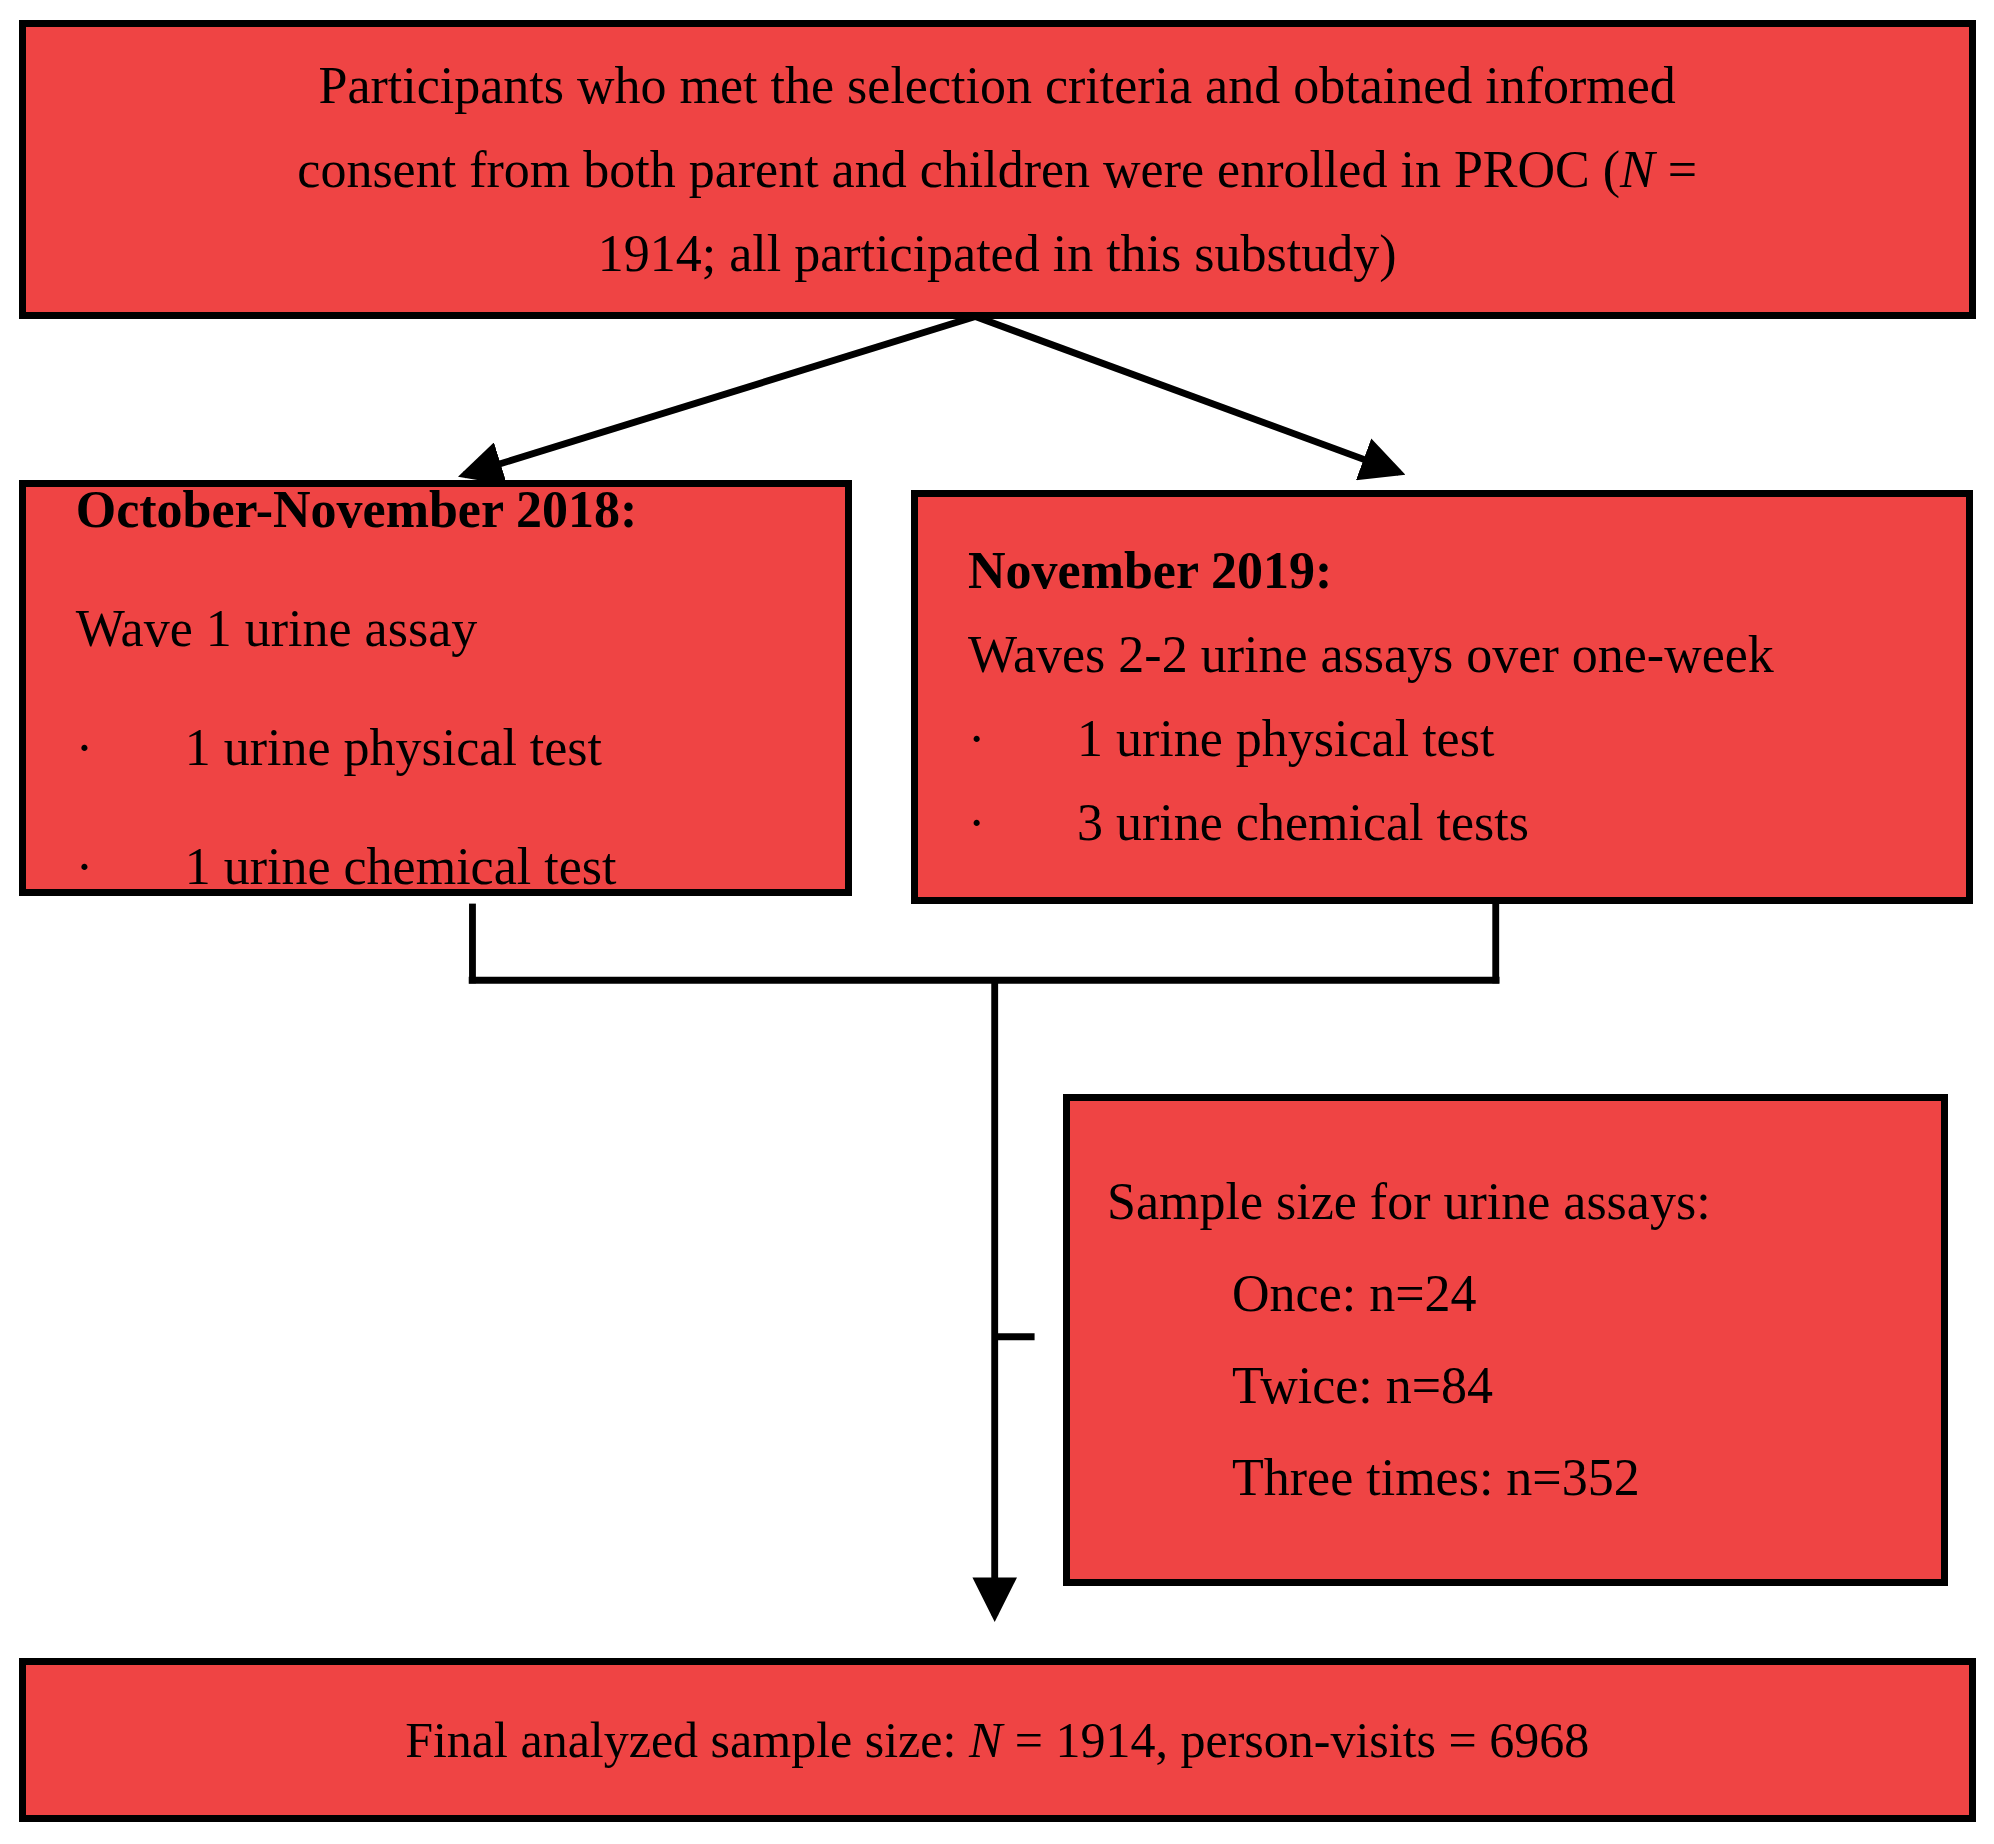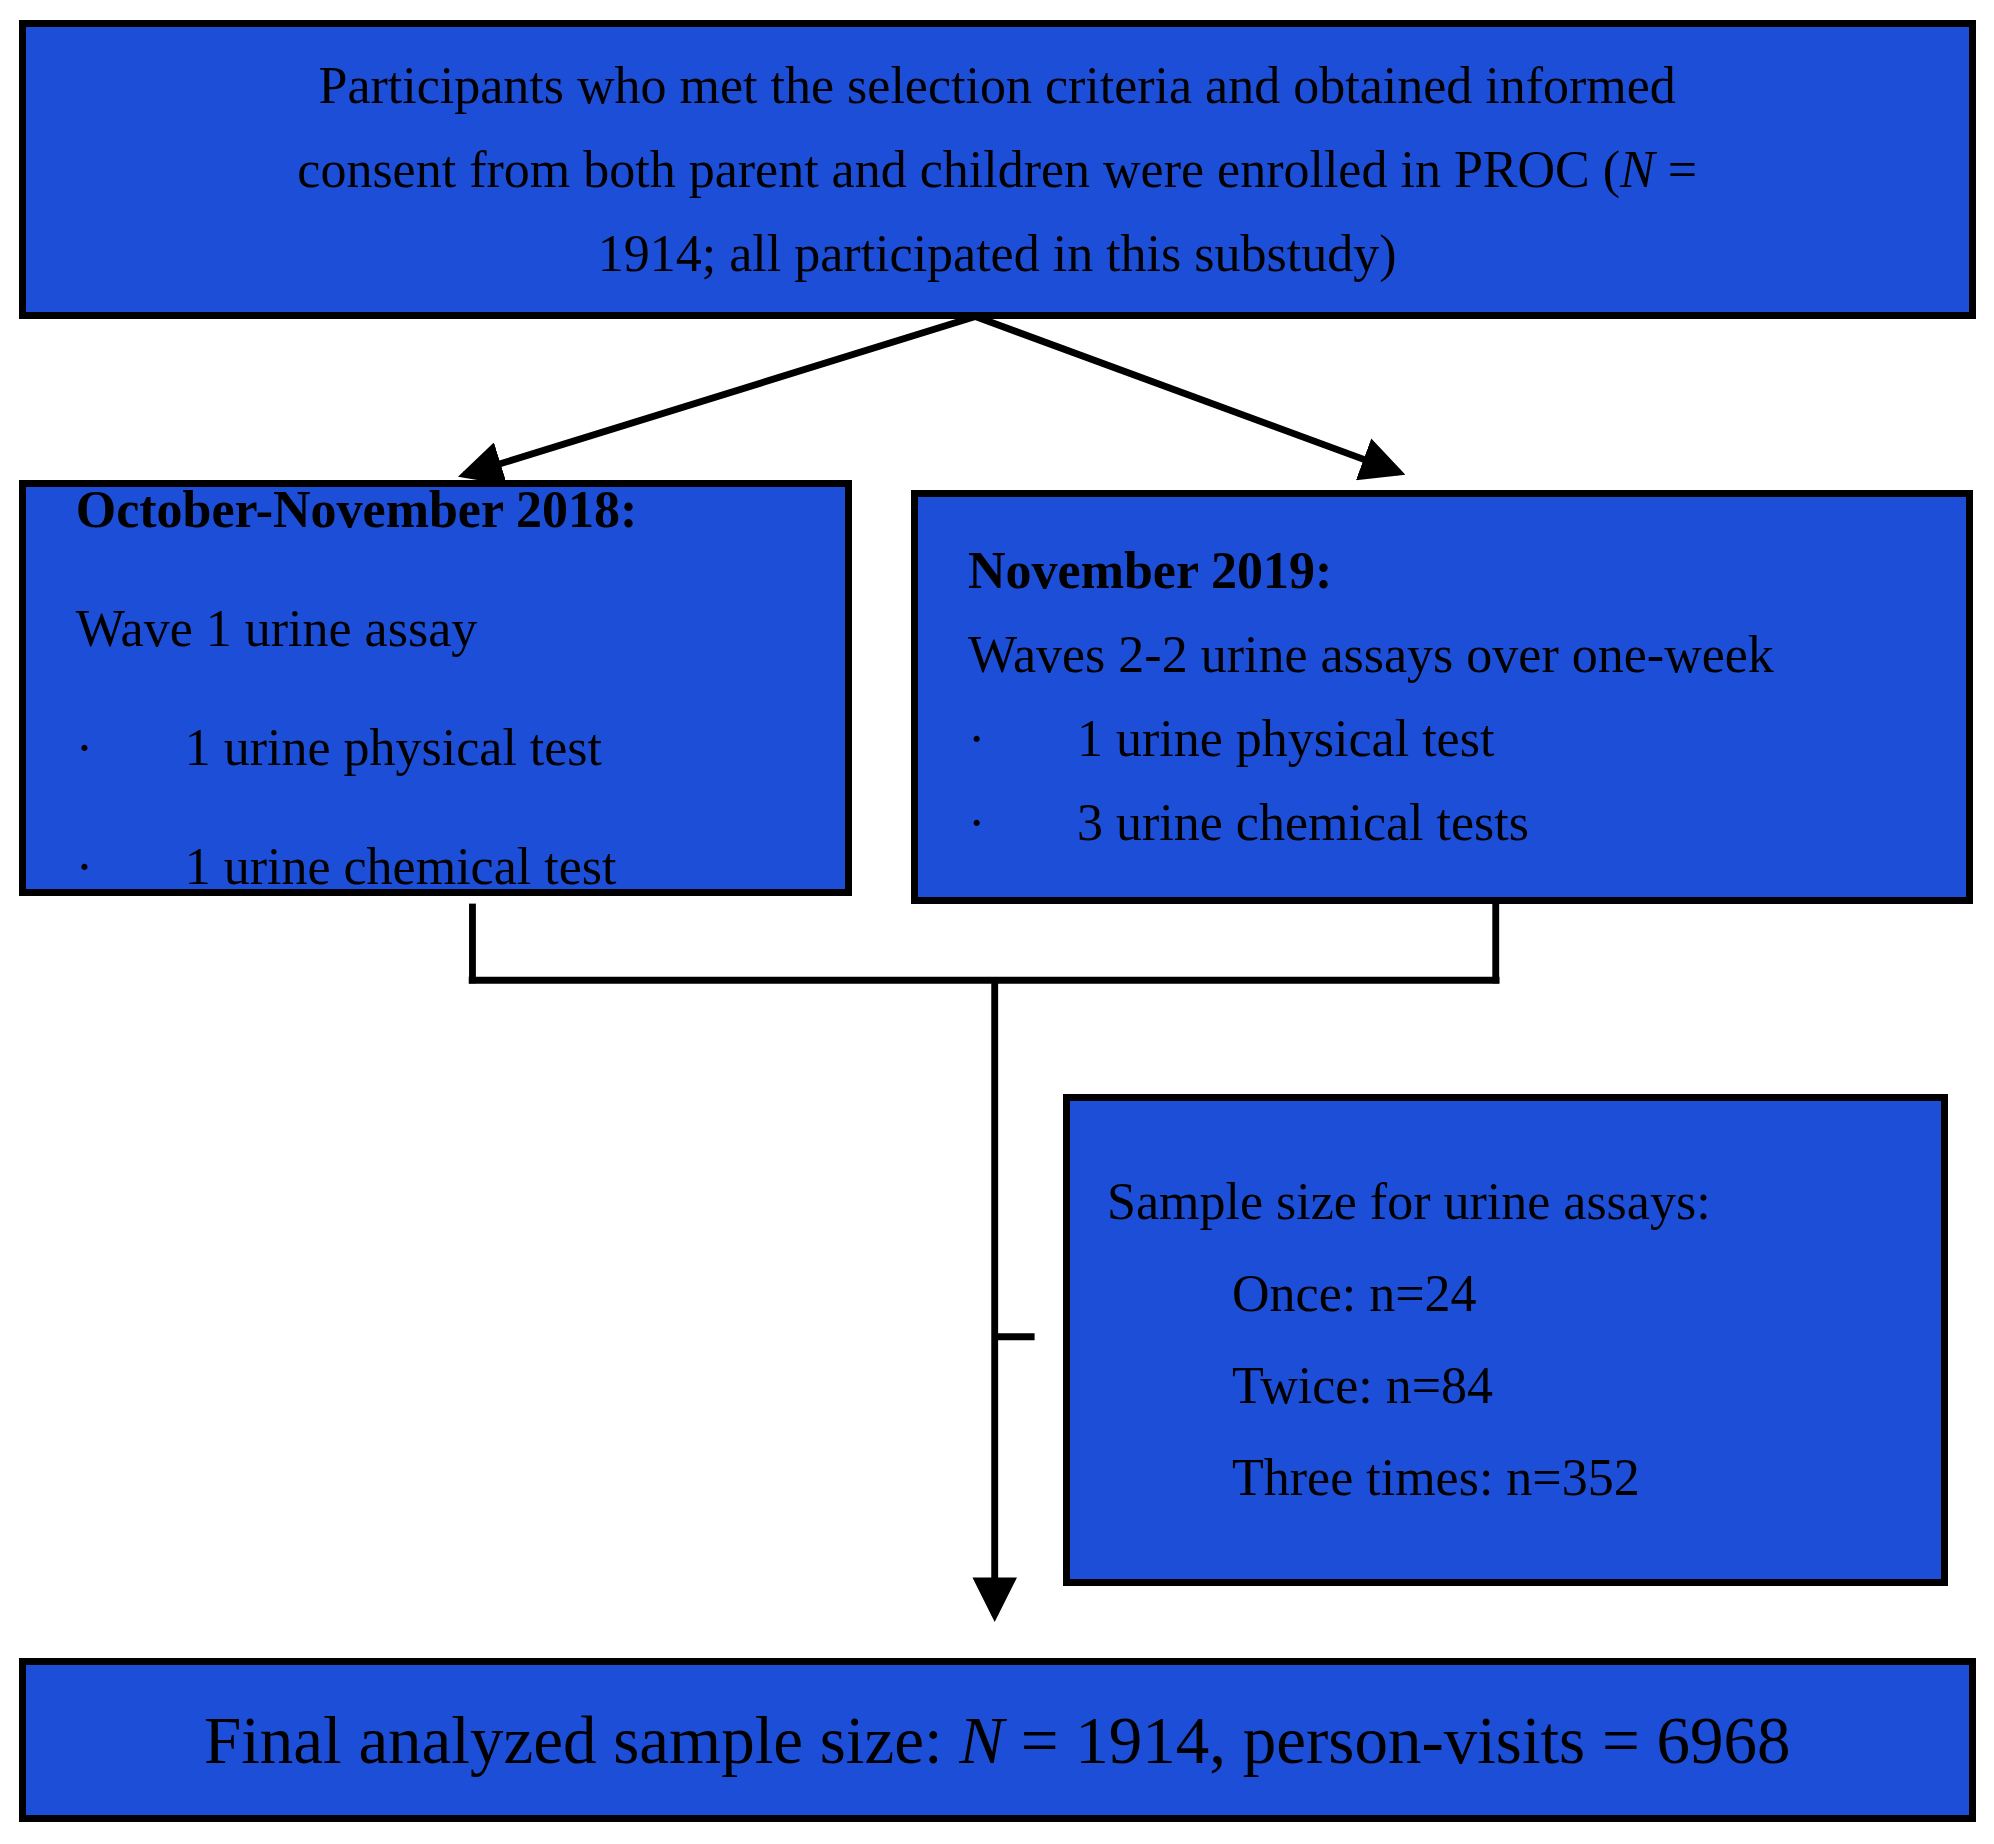--- a/index.html
+++ b/index.html
@@ -11,21 +11,21 @@
     position: relative;
     width: 1995px;
     height: 1844px;
     background: #ffffff;
     font-family: "Liberation Serif", "DejaVu Serif", serif;
     color: #000000;
   }
   .box {
     position: absolute;
     border: 7.5px solid #000000;
-    background: #1d4ed8;
+    background: #ef4444;
     box-sizing: border-box;
   }
   #top-box {
     left: 18.7px; top: 20px; width: 1957px; height: 299px;
     display: flex; flex-direction: column; justify-content: center;
     text-align: center;
     font-size: 52px; line-height: 84px;
     padding: 0 31px;
   }
   #left-box {
@@ -45,21 +45,21 @@
     left: 1035px; top: 1094px; width: 885px; height: 492px;
     display: flex; flex-direction: column; justify-content: center;
     font-size: 52px; line-height: 92px;
     padding: 0 12.5px 0 37px;
     margin-left: 28px;
   }
   #final-box {
     left: 18.7px; top: 1658px; width: 1957px; height: 164px;
     display: flex; flex-direction: column; justify-content: center;
     text-align: center;
-    font-size: 67px; line-height: 69px;
+    font-size: 50px; line-height: 69px;
     padding: 0 25px;
   }
   .box-title { font-weight: bold; }
   .bullet-row { display: flex; }
   .bullet-dot {
     width: 109px;
     flex: 0 0 109px;
   }
   .indented { padding-left: 125px; }
   .it { font-style: italic; }

